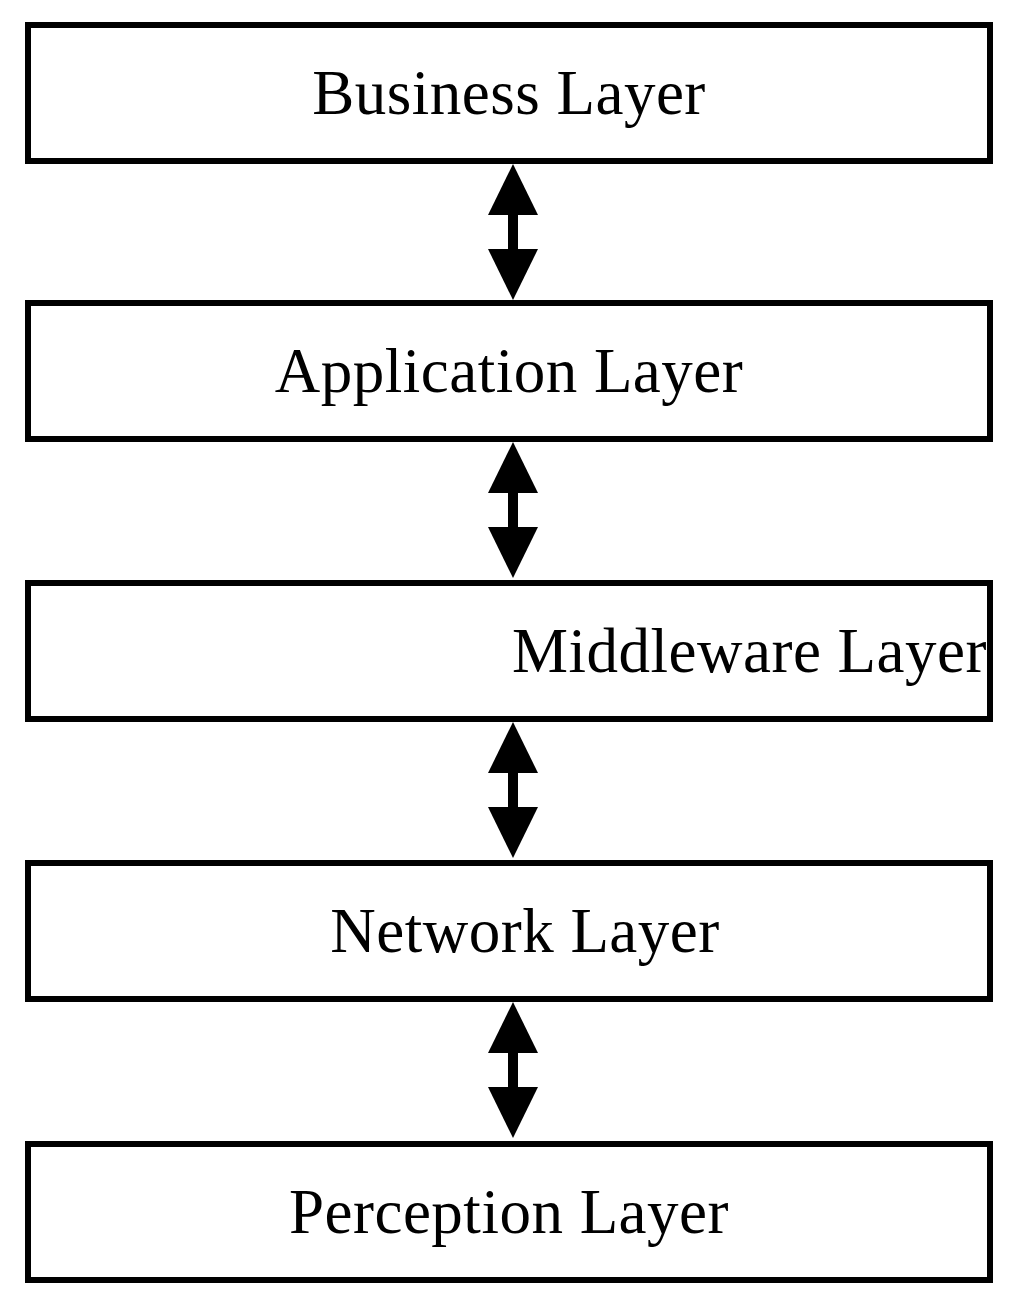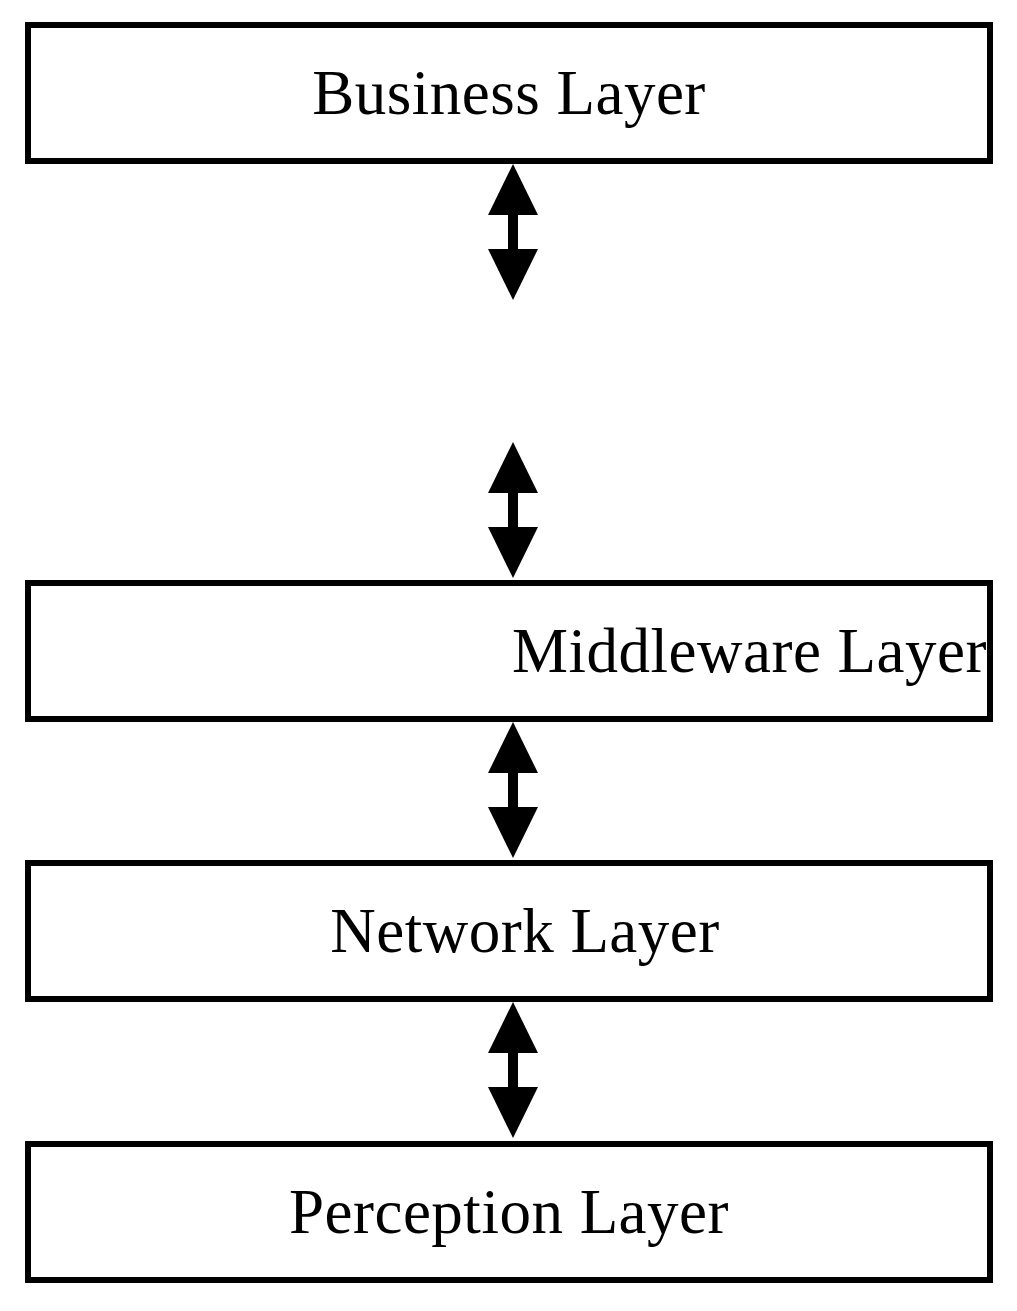--- a/index.html
+++ b/index.html
@@ -72,20 +72,23 @@
   </div>
 
   <div class="connector conn-pos-0">
     <svg viewBox="0 0 50 136" xmlns="http://www.w3.org/2000/svg" aria-hidden="true">
       <polygon points="25,0 50,51 0,51" fill="#000000"></polygon>
       <rect x="20" y="48" width="10" height="40" fill="#000000"></rect>
       <polygon points="25,136 0,85 50,85" fill="#000000"></polygon>
     </svg>
   </div>
 
+  <div class="layer-box box-pos-1">
+    <span class="layer-label">Application Layer</span>
+  </div>
 
   <div class="connector conn-pos-1">
     <svg viewBox="0 0 50 136" xmlns="http://www.w3.org/2000/svg" aria-hidden="true">
       <polygon points="25,0 50,51 0,51" fill="#000000"></polygon>
       <rect x="20" y="48" width="10" height="40" fill="#000000"></rect>
       <polygon points="25,136 0,85 50,85" fill="#000000"></polygon>
     </svg>
   </div>
 
   <div class="layer-box box-pos-2">

